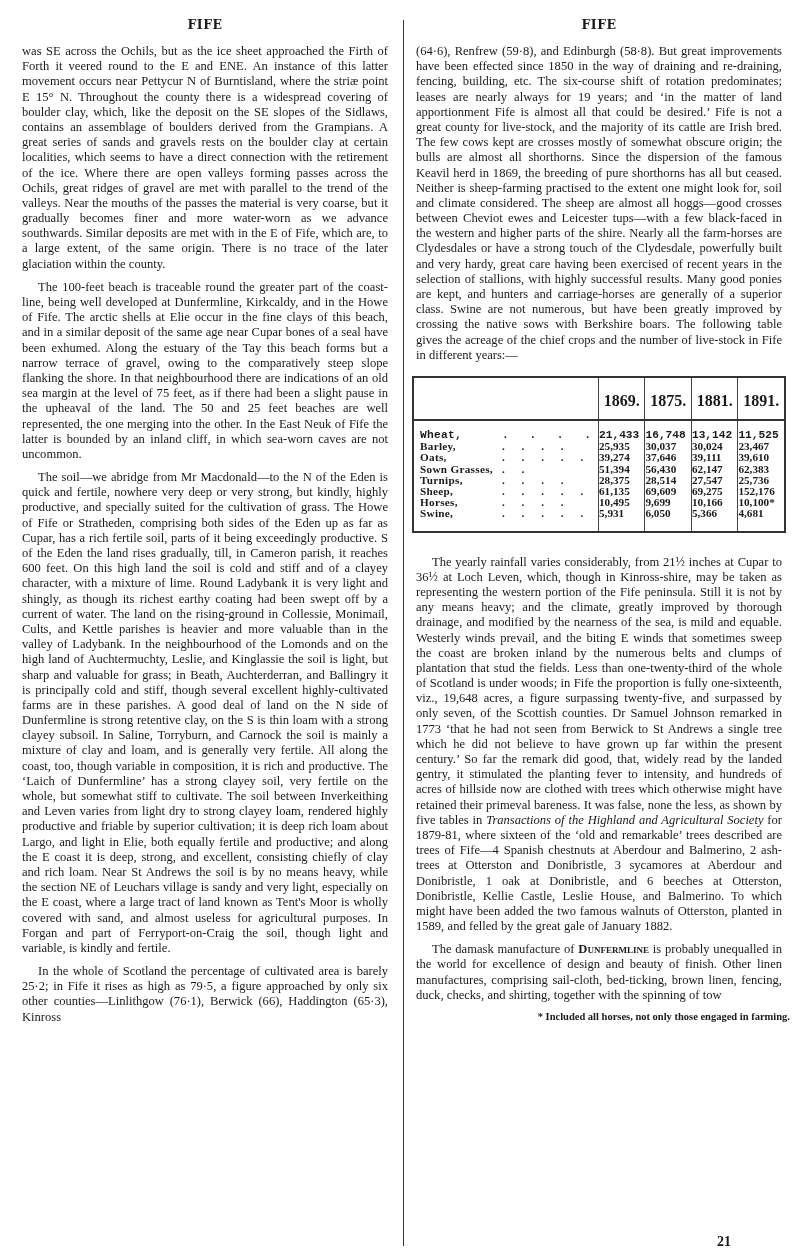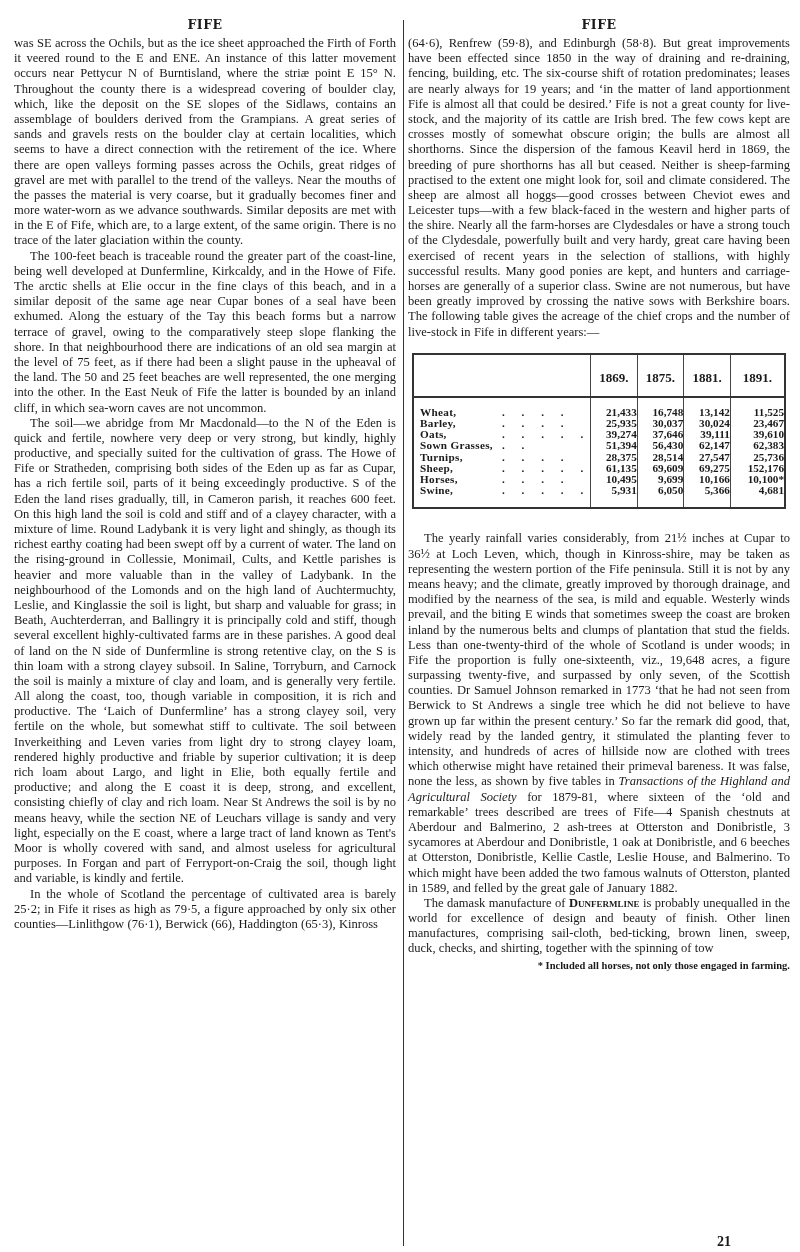--- a/index.html
+++ b/index.html
@@ -19,52 +19,52 @@
     .divider {
       position: absolute; left: 403px; top: 4px; width: 1px; height: 1226px;
       background: #333;
     }
     .running-head {
       text-align: center; font-weight: bold; font-size: 12.5px; letter-spacing: 0.5px;
       height: 20px; line-height: 18px;
       font-family: "DejaVu Serif", serif;
     }
     .text p {
-      margin: 0; font-size: 12.55px; line-height: 15.18px;
+      margin: 8px; font-size: 12.55px; line-height: 15.18px;
       text-align: justify; hyphens: manual;
       font-family: "Liberation Serif", "DejaVu Serif", serif;
       word-spacing: 0.2px;
     }
     .text p.indent { text-indent: 16px; }
     .text p .sc { font-variant: small-caps; font-weight: bold; }
     .text p em { font-style: italic; }
 
     
     .tbl-wrap { margin: 13px 4px 22px 4px; }
     table.stats {
       width: 100%; border-collapse: collapse;
       border: 2px solid #333;
       font-family: "Liberation Serif", "DejaVu Serif", serif;
       font-size: 11.2px; font-weight: bold;
     }
     table.stats th {
-      font-weight: bold; height: 34px; font-size: 13px;
+      font-weight: bold; height: 34px; font-size: 16px;
       border-left: 1px solid #444; border-bottom: 2px solid #333;
       text-align: center; vertical-align: middle; padding-top: 6px;
     }
     table.stats th.blank { border-left: none; width: 33%; }
     table.stats td {
-      border-left: 1px solid #444; text-align: right;
+      border-left: 1px solid #444; text-align: left;
       line-height: 11.2px; padding: 0;
     }
     table.stats td.label {
       border-left: none; text-align: left; padding-left: 6px;
       white-space: nowrap; letter-spacing: 0.3px;
     }
-    table.stats tr.first td { padding-top: 9px; }
+    table.stats tr.first td { padding-top: 9px; font-family: Liberation Mono, monospace; }
     table.stats tr.last td { padding-bottom: 11px; }
     .lbl-text { display: inline-block; width: 82px; }
     .dots { letter-spacing: 7px; }
 
     .footnote {
       text-align: right; font-size: 10.5px; font-weight: bold;
       margin-top: 3px; font-family: "Liberation Serif", serif;
     }
     .pageno {
       position: absolute; left: 717px; top: 1218px;
@@ -161,20 +161,20 @@
               <td>6,050</td>
               <td>5,366</td>
               <td>4,681</td>
             </tr>
           </tbody>
       </table>
     </div>
 
     <div class="text">
         <p class="indent"><span>The yearly rainfall varies considerably, from 21½ inches at Cupar to 36½ at Loch Leven, which, though in Kinross-shire, may be taken as representing the western portion of the Fife peninsula. Still it is not by any means heavy; and the climate, greatly improved by thorough drainage, and modified by the nearness of the sea, is mild and equable. Westerly winds prevail, and the biting E winds that sometimes sweep the coast are broken inland by the numerous belts and clumps of plantation that stud the fields. Less than one-twenty-third of the whole of Scotland is under woods; in Fife the proportion is fully one-sixteenth, viz., 19,648 acres, a figure surpassing twenty-five, and surpassed by only seven, of the Scottish counties. Dr Samuel Johnson remarked in 1773 ‘that he had not seen from Berwick to St Andrews a single tree which he did not believe to have grown up far within the present century.’ So far the remark did good, that, widely read by the landed gentry, it stimulated the planting fever to intensity, and hundreds of acres of hillside now are clothed with trees which otherwise might have retained their primeval bareness. It was false, none the less, as shown by five tables in </span><em>Transactions of the Highland and Agricultural Society</em><span> for 1879-81, where sixteen of the ‘old and remarkable’ trees described are trees of Fife—4 Spanish chestnuts at Aberdour and Balmerino, 2 ash-trees at Otterston and Donibristle, 3 sycamores at Aberdour and Donibristle, 1 oak at Donibristle, and 6 beeches at Otterston, Donibristle, Kellie Castle, Leslie House, and Balmerino. To which might have been added the two famous walnuts of Otterston, planted in 1589, and felled by the great gale of January 1882.</span></p>
-        <p class="indent"><span>The damask manufacture of </span><span class="sc">Dunfermline</span><span> is probably unequalled in the world for excellence of design and beauty of finish. Other linen manufactures, comprising sail-cloth, bed-ticking, brown linen, sweep, duck, checks, and shirting, together with the spinning of tow</span></p>
+        <p class="indent"><span>The damask manufacture of </span><span class="sc">Dunfermline</span><span> is probably unequalled in the world for excellence of design and beauty of finish. Other linen manufactures, comprising sail-cloth, bed-ticking, brown linen, fencing, duck, checks, and shirting, together with the spinning of tow</span></p>
       </div>
 
     <div class="footnote">* Included all horses, not only those engaged in farming.</div>
   </div>
 
   <div class="pageno">21</div>
 </div>
 
 </body></html>

